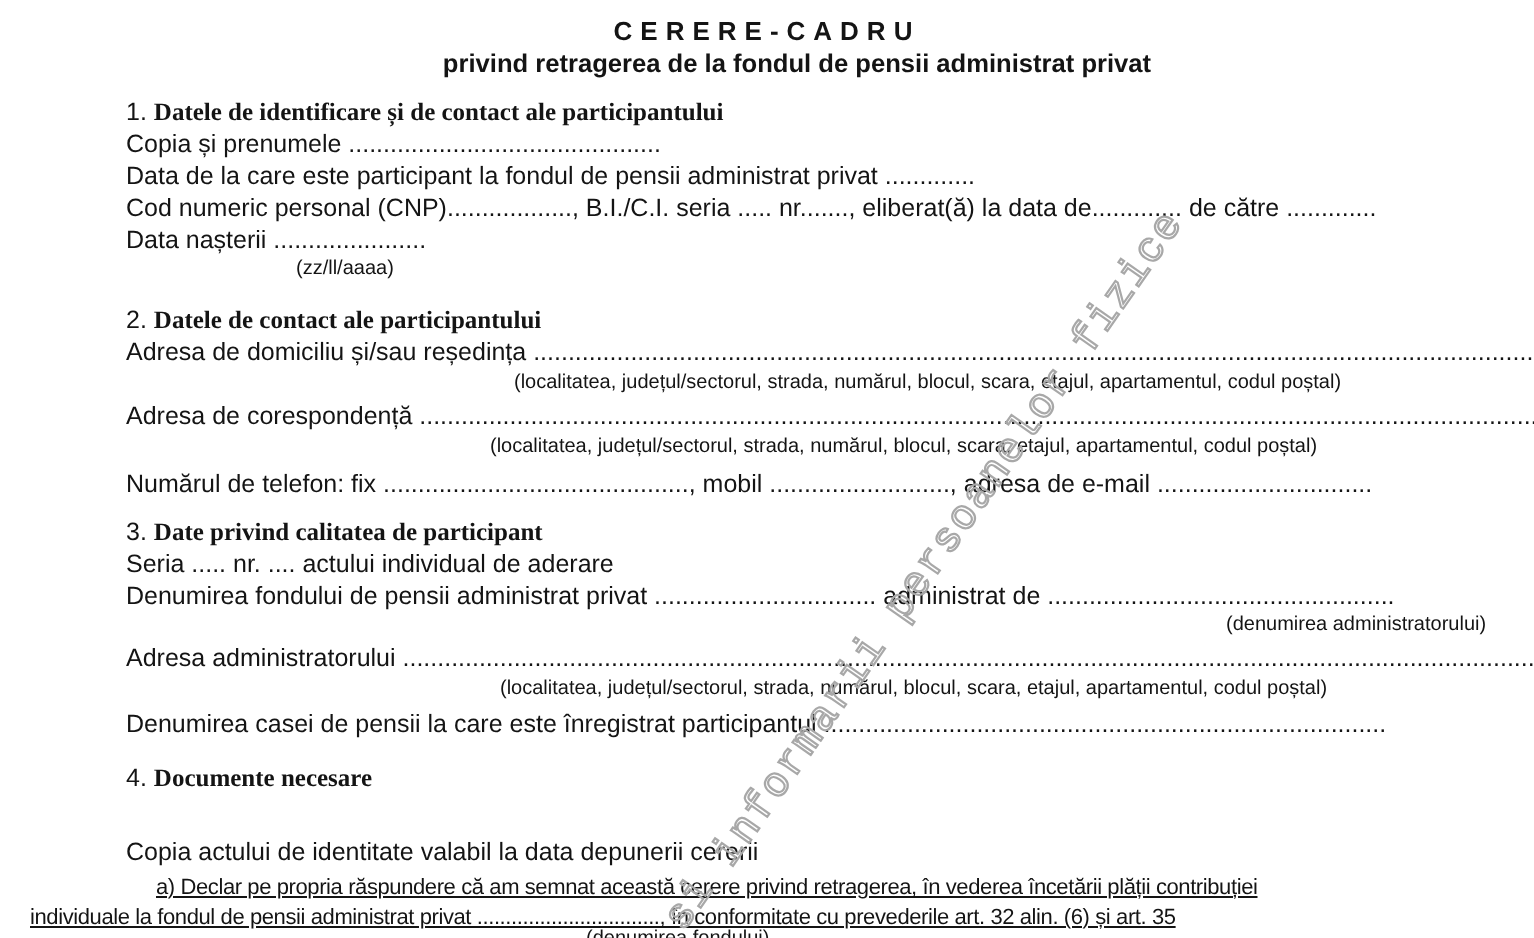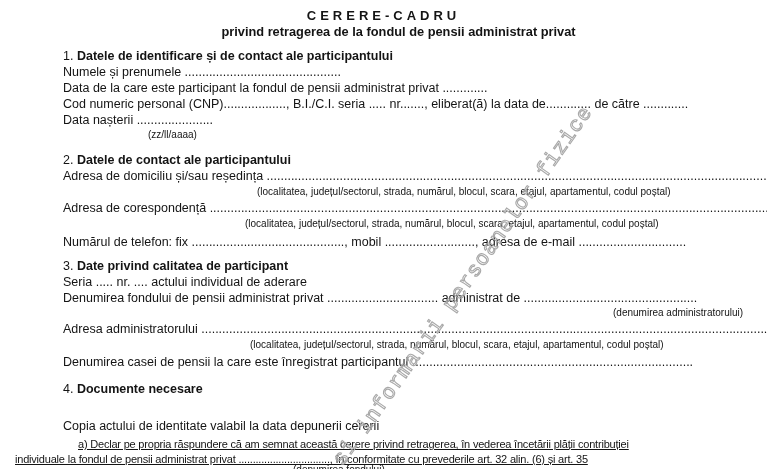--- a/index.html
+++ b/index.html
@@ -15,21 +15,21 @@
     position:absolute;
     left:63px;
     white-space:nowrap;
     font-size:12.5px;
     line-height:15px;
   }
   .centered{left:0;width:767px;text-align:center;}
   .title{font-weight:bold;font-size:13px;letter-spacing:4px;}
   .subtitle{font-weight:bold;font-size:12.8px;margin-left:15px;}
   .heading .num{font-weight:normal;}
-  .heading .head{font-weight:bold;}
+  .heading .head{font-weight:bold;font-family:Liberation Serif, serif;}
   .cap{font-size:10px;line-height:12px;}
   .tight{letter-spacing:-0.2px;font-size:11px;text-decoration:underline;}
   .wmark{
     position:absolute;
     font-family:"Liberation Mono", monospace;
     font-size:21px;
     letter-spacing:1px;
     color:transparent;
     -webkit-text-stroke:1.1px #a8a8a8;
     transform-origin:left center;
@@ -44,21 +44,21 @@
 
 <div class="page">
 
   <div class="line centered title" style="top:8px">CERERE-CADRU</div>
   <div class="line centered subtitle" style="top:24px">privind retragerea de la fondul de pensii administrat privat</div>
 
   <div class="line heading" style="top:49px">
     <span class="num">1.</span>
     <span class="head">Datele de identificare și de contact ale participantului</span>
   </div>
-  <div class="line" style="top:65px">Numele și prenumele .............................................</div>
+  <div class="line" style="top:65px">Copia și prenumele .............................................</div>
   <div class="line" style="top:81px">Data de la care este participant la fondul de pensii administrat privat .............</div>
   <div class="line" style="top:97px">Cod numeric personal (CNP).................., B.I./C.I. seria ..... nr......., eliberat(ă) la data de............. de către .............</div>
   <div class="line" style="top:113px">Data nașterii  ......................</div>
   <div class="line cap" style="top:129px;left:148px">(zz/ll/aaaa)</div>
 
   <div class="line heading" style="top:153px">
     <span class="num">2.</span>
     <span class="head">Datele de contact ale participantului</span>
   </div>
   <div class="line" style="top:169px">Adresa de domiciliu și/sau reședința .......................................................................................................................................................</div>

